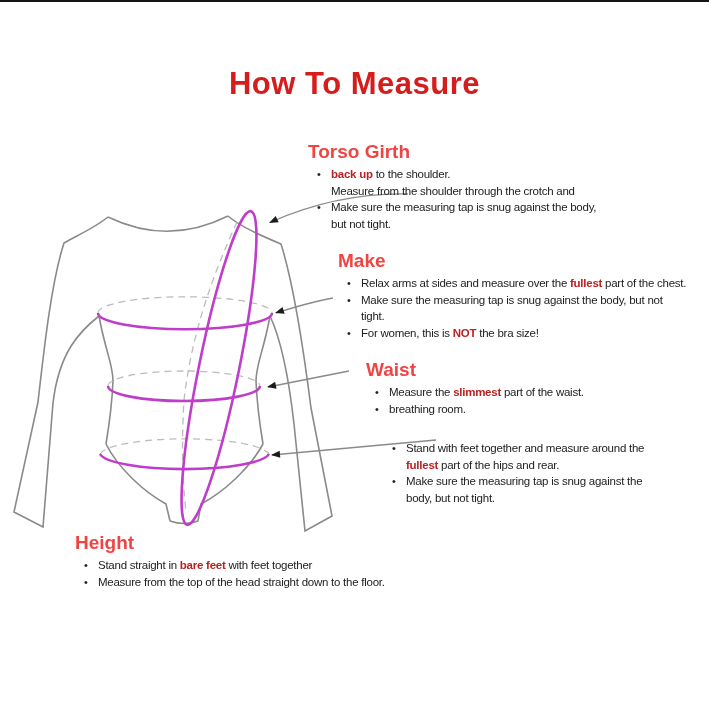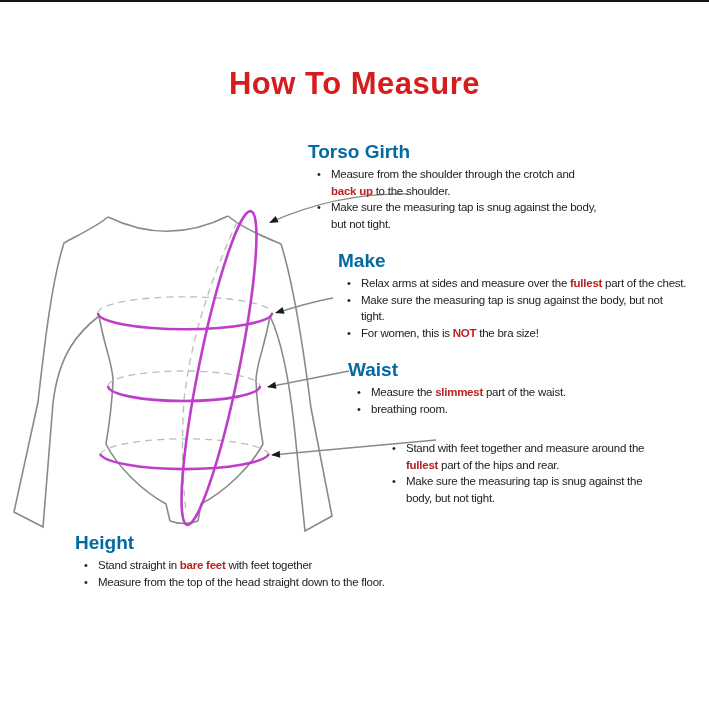--- a/index.html
+++ b/index.html
@@ -9,24 +9,24 @@
   }
   .top-line{position:absolute;left:0;top:0;width:709px;height:2px;background:#151515;}
   .title{
     position:absolute;left:0;top:66px;width:709px;text-align:center;
     font-size:31px;font-weight:bold;color:#d61d1d;letter-spacing:.5px;
   }
   .svg-layer{position:absolute;left:0;top:0;}
   .section{position:absolute;}
   .sec-torso {left:308px;top:140px;}
   .sec-bust  {left:338px;top:249px;}
-  .sec-waist {left:348px;top:358px;}
+  .sec-waist {left:366px;top:358px;}
   .sec-hips  {left:383px;top:440px;}
   .sec-height{left:75px; top:531px;}
-  .heading{font-size:19px;font-weight:bold;color:#0369a1;line-height:23px;margin-bottom:3px;}
+  .heading{font-size:19px;font-weight:bold;color:#ef4444;line-height:23px;margin-bottom:3px;}
   .bullets{padding-left:9px;}
   .bullet{display:flex;align-items:flex-start;}
   .dot{width:14px;flex:0 0 14px;font-size:11px;color:#222;line-height:16.5px;}
   .lines{flex:0 0 auto;}
   .line{font-size:11.5px;letter-spacing:-0.25px;line-height:16.5px;color:#222;white-space:nowrap;}
   .em{color:#b92222;font-weight:bold;}
 </style>
 </head>
 <body>
 
@@ -82,22 +82,22 @@
       </g>
     </g>
   </svg>
 
   <div class="section sec-torso">
     <div class="heading">Torso Girth</div>
     <div class="bullets">
         <div class="bullet">
           <span class="dot">•</span>
           <div class="lines">
+            <div class="line"><span class="em">back up</span><span> to the shoulder.</span></div>
             <div class="line"><span>Measure from the shoulder through the crotch and</span></div>
-            <div class="line"><span class="em">back up</span><span> to the shoulder.</span></div>
           </div>
         </div>
         <div class="bullet">
           <span class="dot">•</span>
           <div class="lines">
             <div class="line"><span>Make sure the measuring tap is snug against the body,</span></div>
             <div class="line"><span>but not tight.</span></div>
           </div>
         </div>
       </div>

